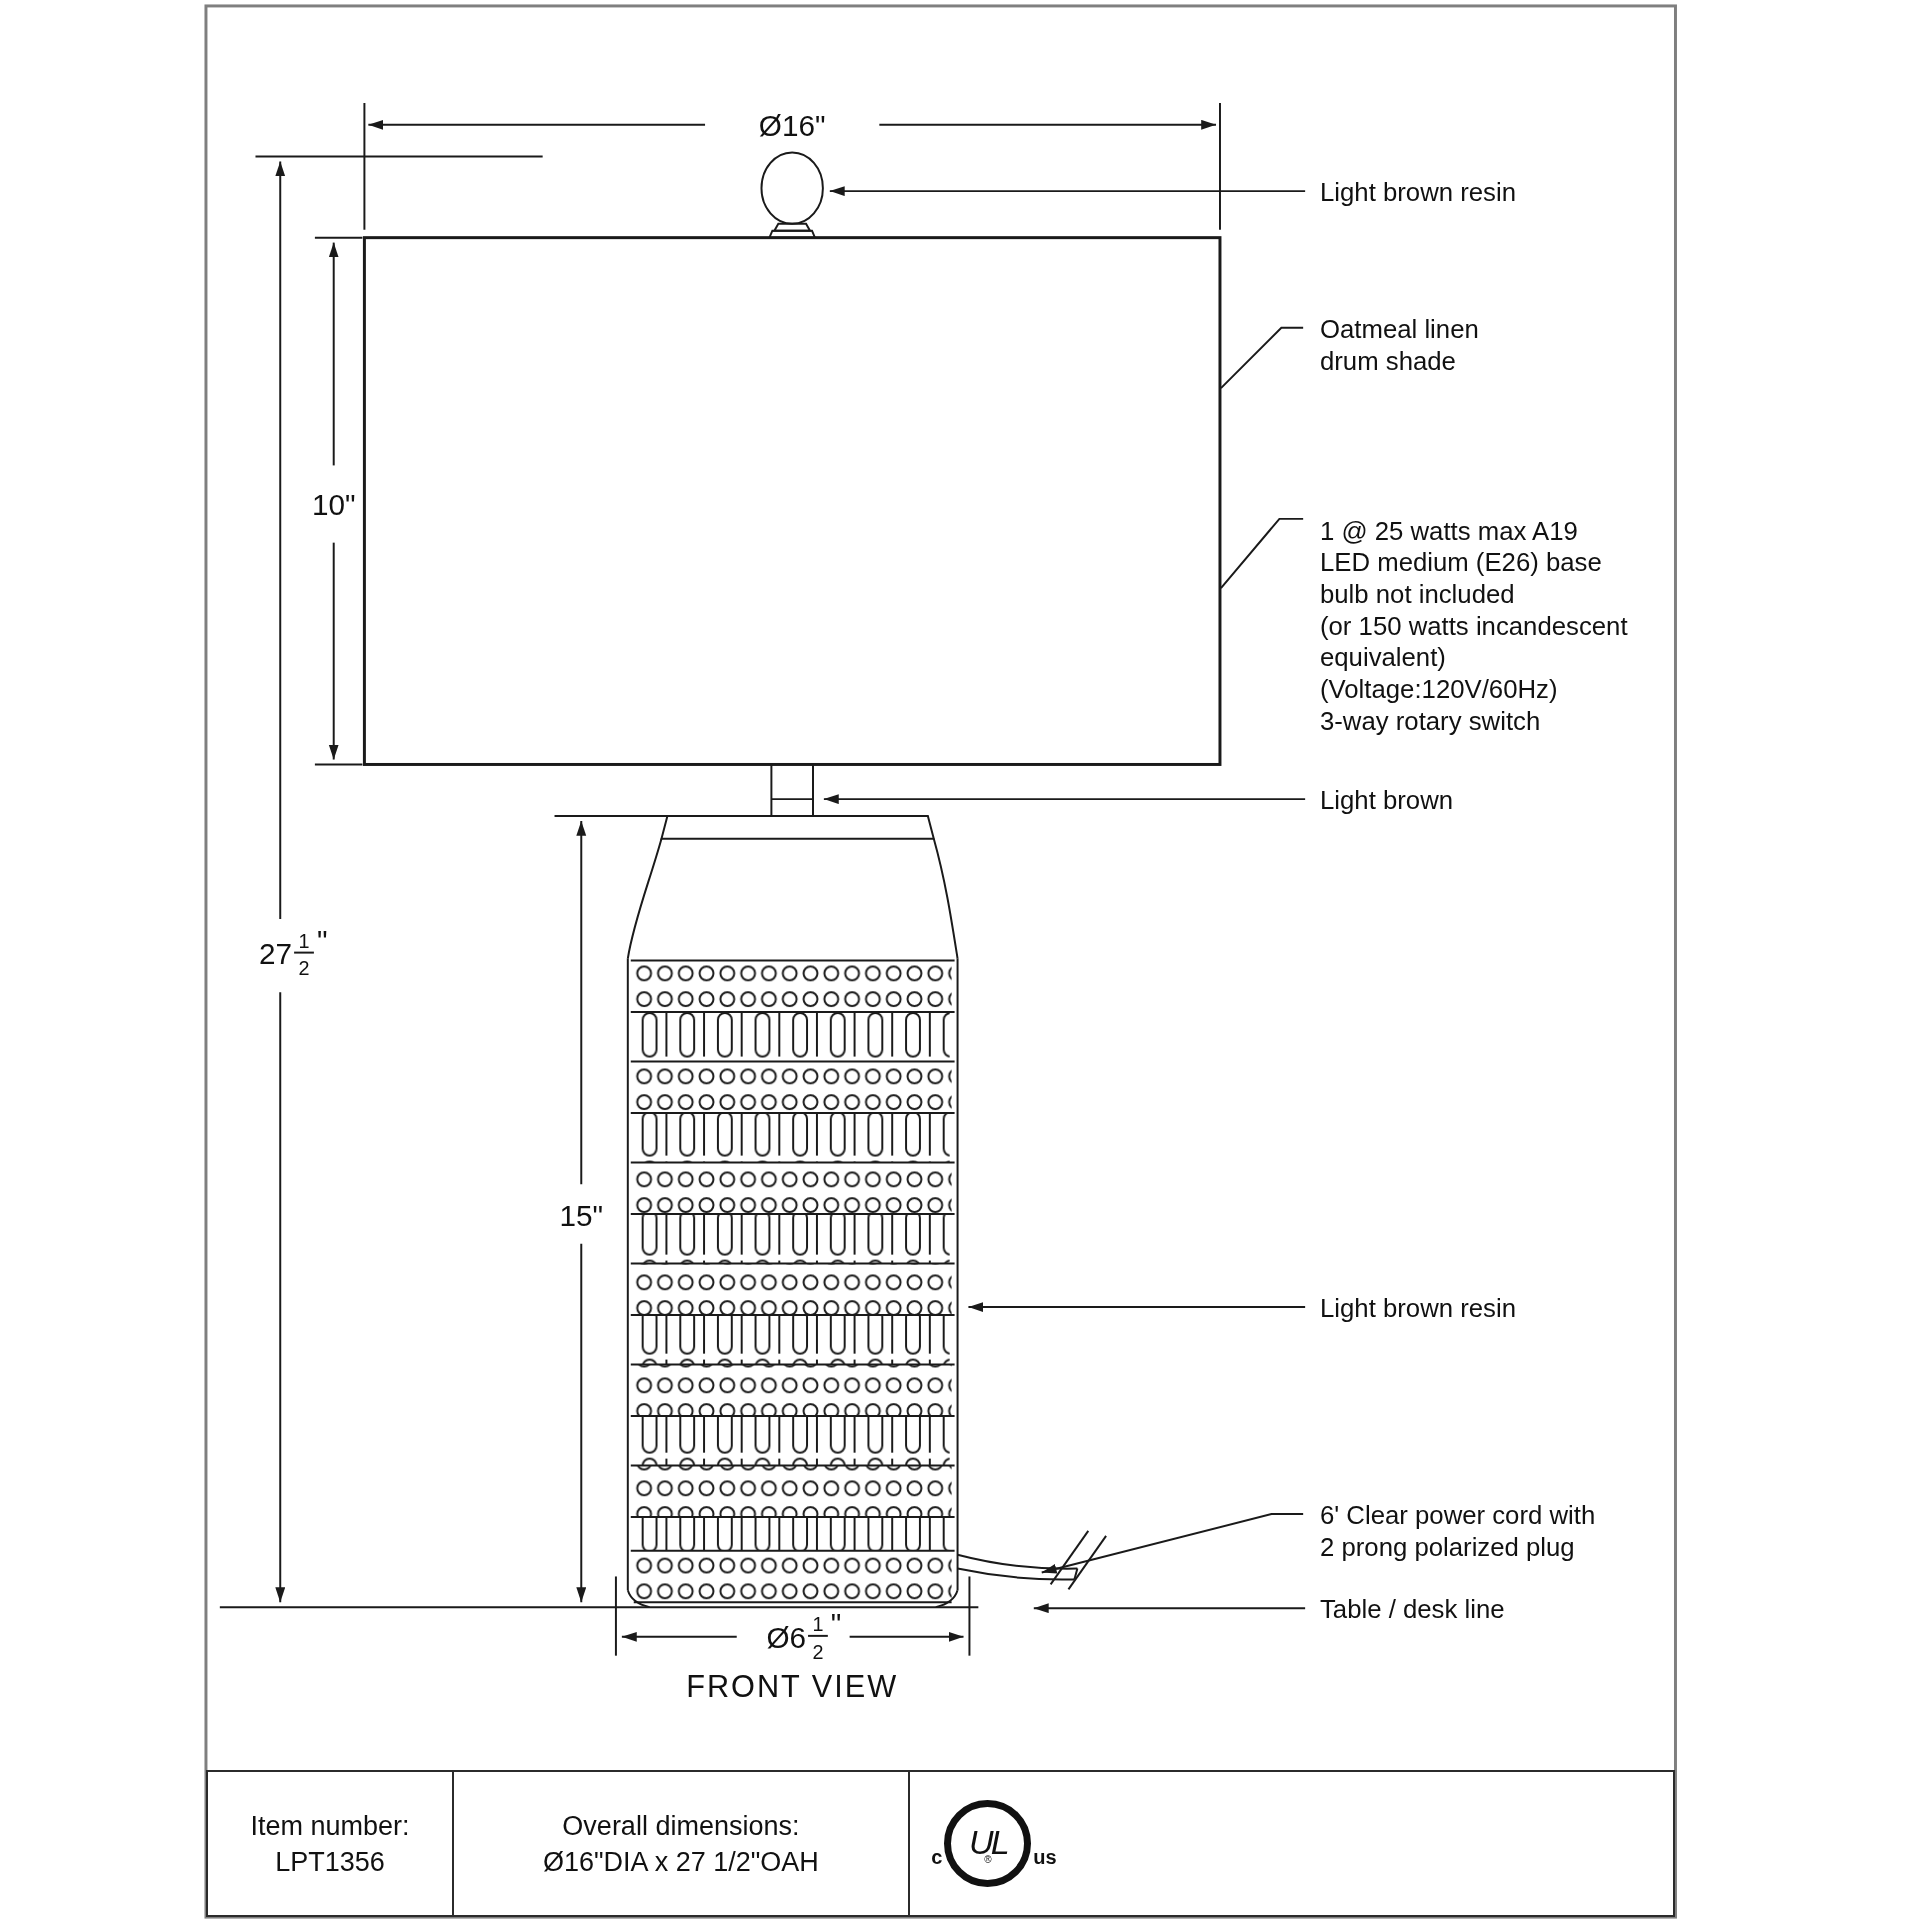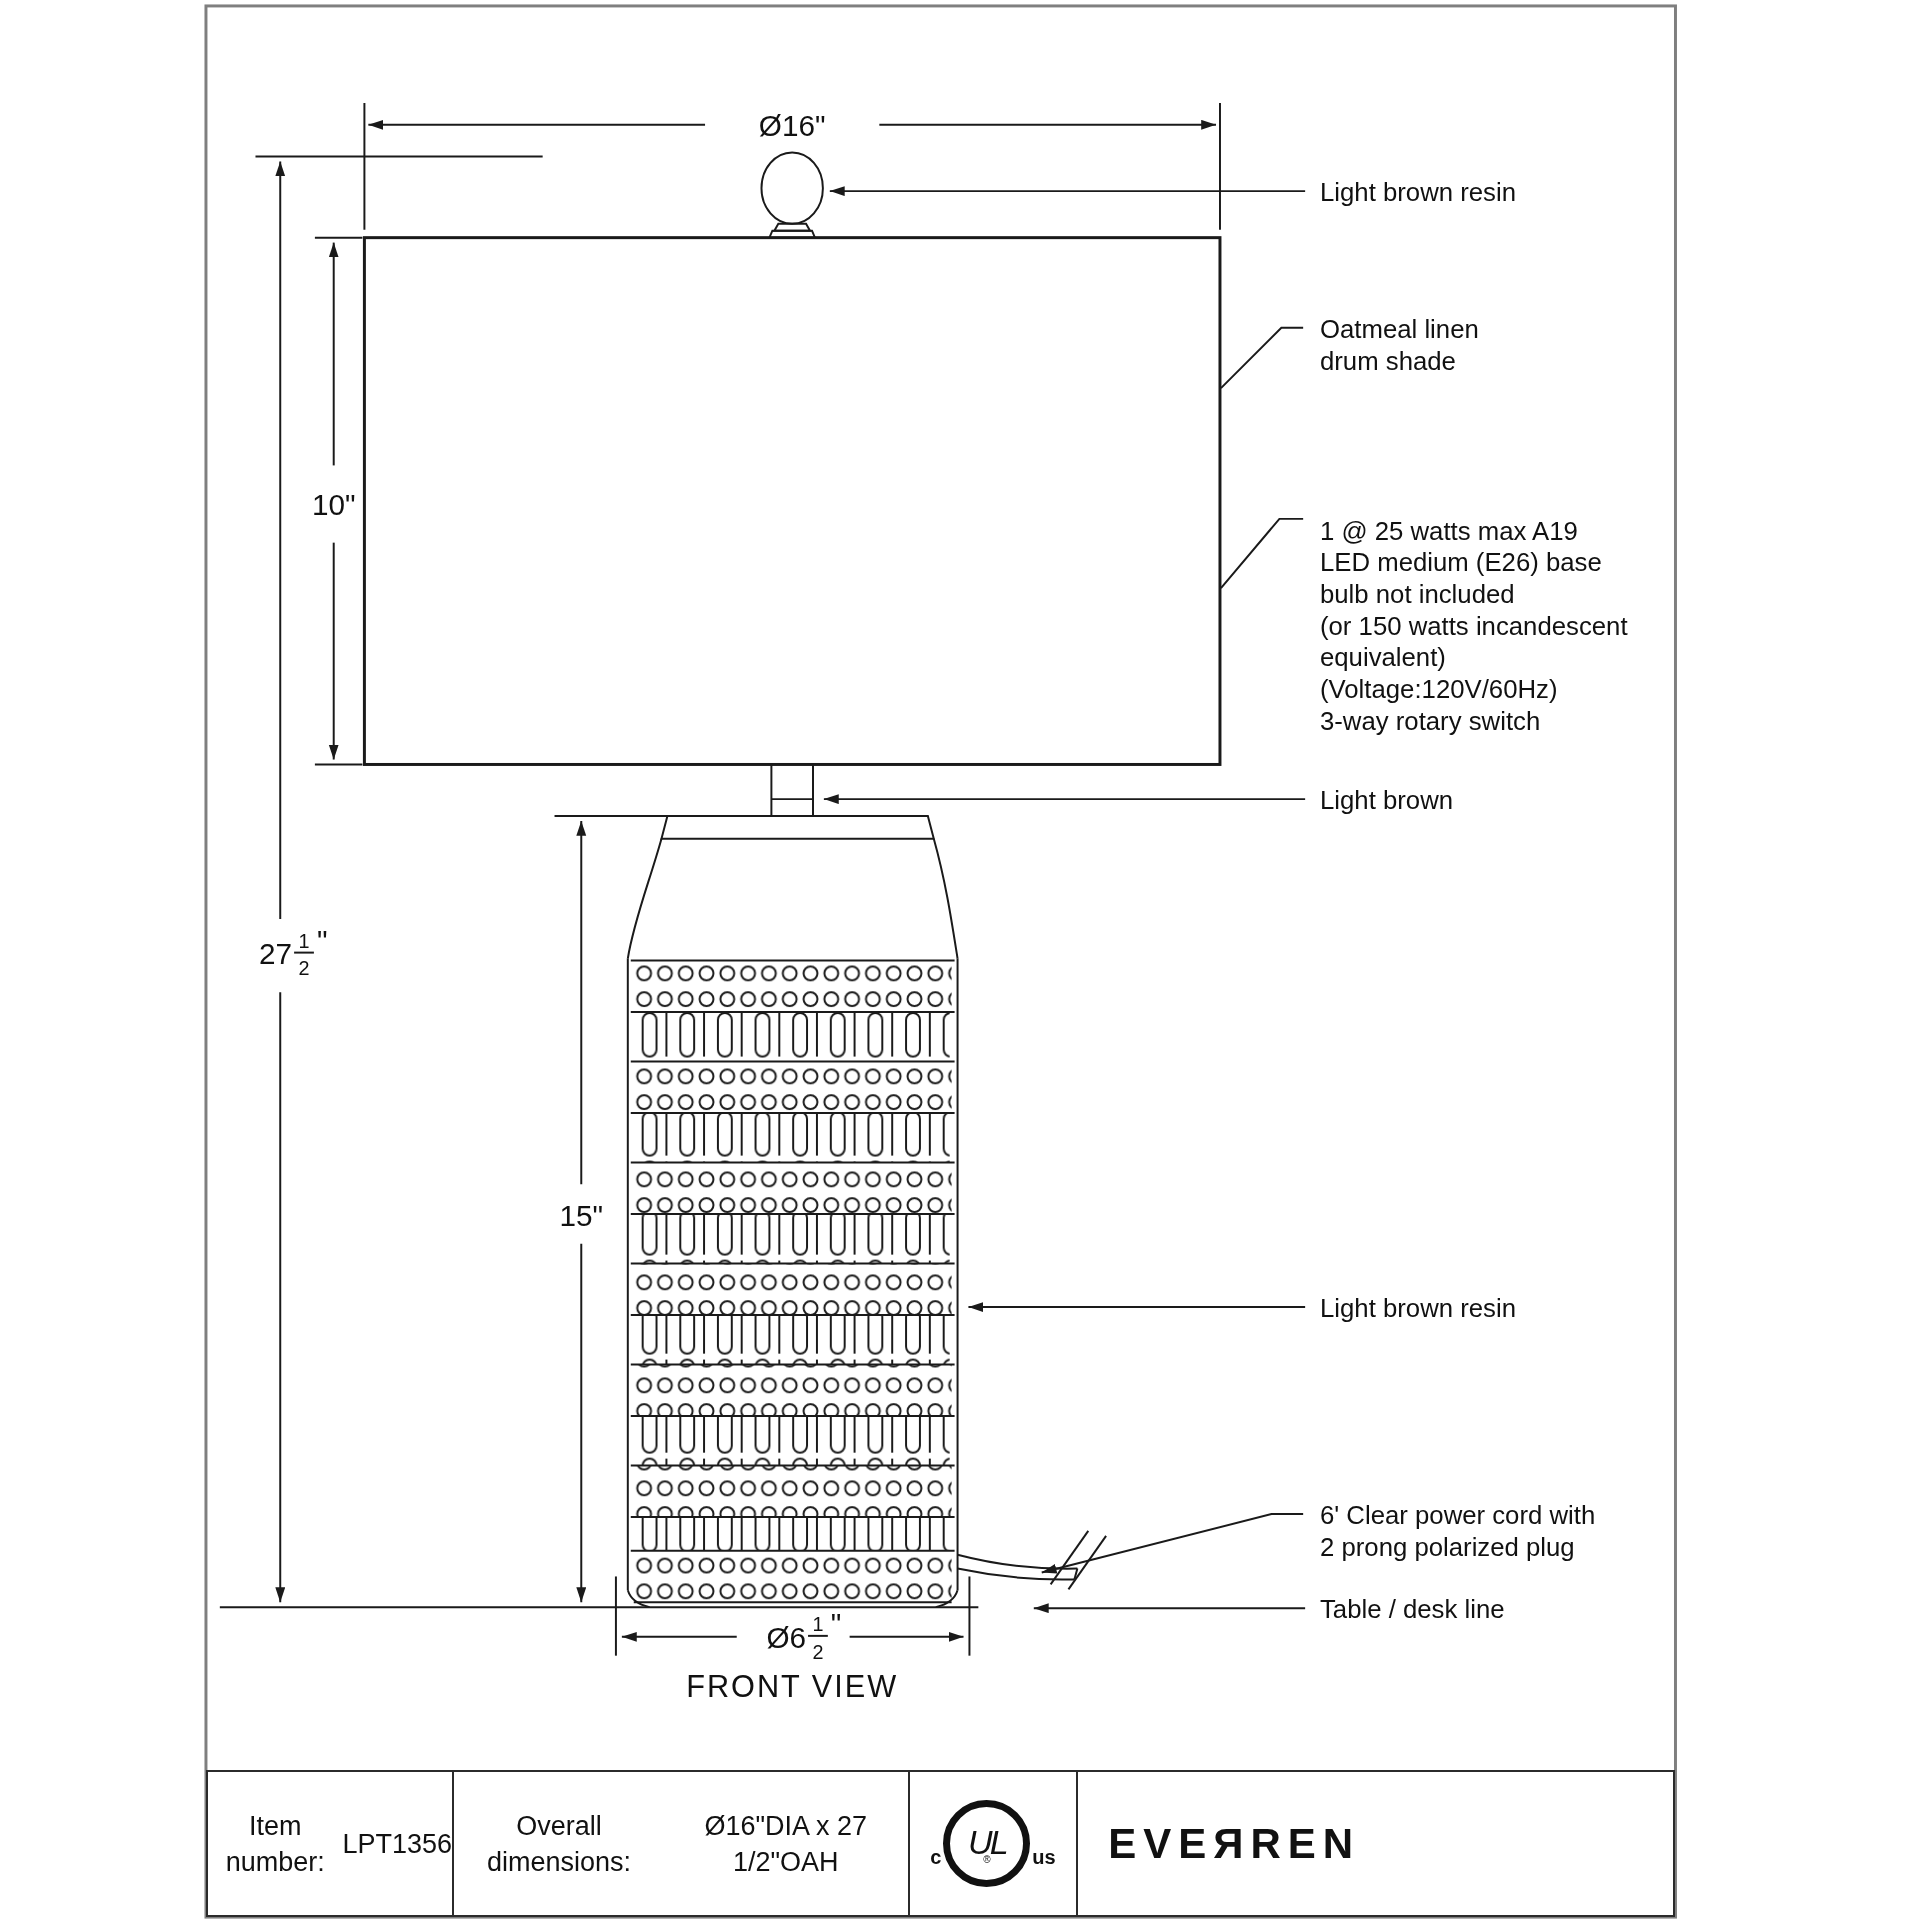--- a/index.html
+++ b/index.html
@@ -7,21 +7,21 @@
          font-family:"Liberation Sans",sans-serif;color:#111;overflow:hidden;}
   svg{position:absolute;left:0;top:0;}
   svg text{font-family:"Liberation Sans",sans-serif;fill:#111;}
   .ann{font-size:26px;}
   .dim{font-size:30px;}
   .dimsmall{font-size:20px;}
   
   .titleblock{position:absolute;left:206px;top:1770px;width:1469px;height:147px;
       box-sizing:border-box;border:2px solid #2b2b2b;display:flex;background:#fff;}
   .tb-cell{box-sizing:border-box;border-right:2px solid #2b2b2b;display:flex;
-      flex-direction:row;align-items:center;justify-content:center;
+      flex-direction:column;align-items:center;justify-content:center;
       font-size:27px;line-height:36px;text-align:center;}
   .tb-cell:last-child{border-right:none;}
   .tb-c1{width:16.8%;}.tb-c2{width:19.3%;}.tb-c3{width:31.1%;}
   .tb-c4{width:11.5%;flex-direction:row;align-items:center;justify-content:center;}
   .tb-c5{width:21.3%;}
   .brand{font-size:42px;font-weight:700;letter-spacing:7px;}
   
   .ul-wrap{display:flex;align-items:center;}
   .ul-circle{position:relative;width:73px;height:73px;border:7px solid #111;
       border-radius:50%;display:flex;align-items:center;justify-content:center;}
@@ -230,19 +230,16 @@
     <div class="tb-cell tb-c4">
       <div class="ul-wrap">
         <span class="ul-c">c</span>
         <span class="ul-circle">
           <span class="ul-mark">UL</span>
           <span class="ul-reg">®</span>
         </span>
         <span class="ul-us">us</span>
       </div>
     </div>
-    <div class="tb-cell tb-c5">
-      <div class="brand">EVEЯREN</div>
-    </div>
   </div>
 
 </div>
 
 
 </body></html>

